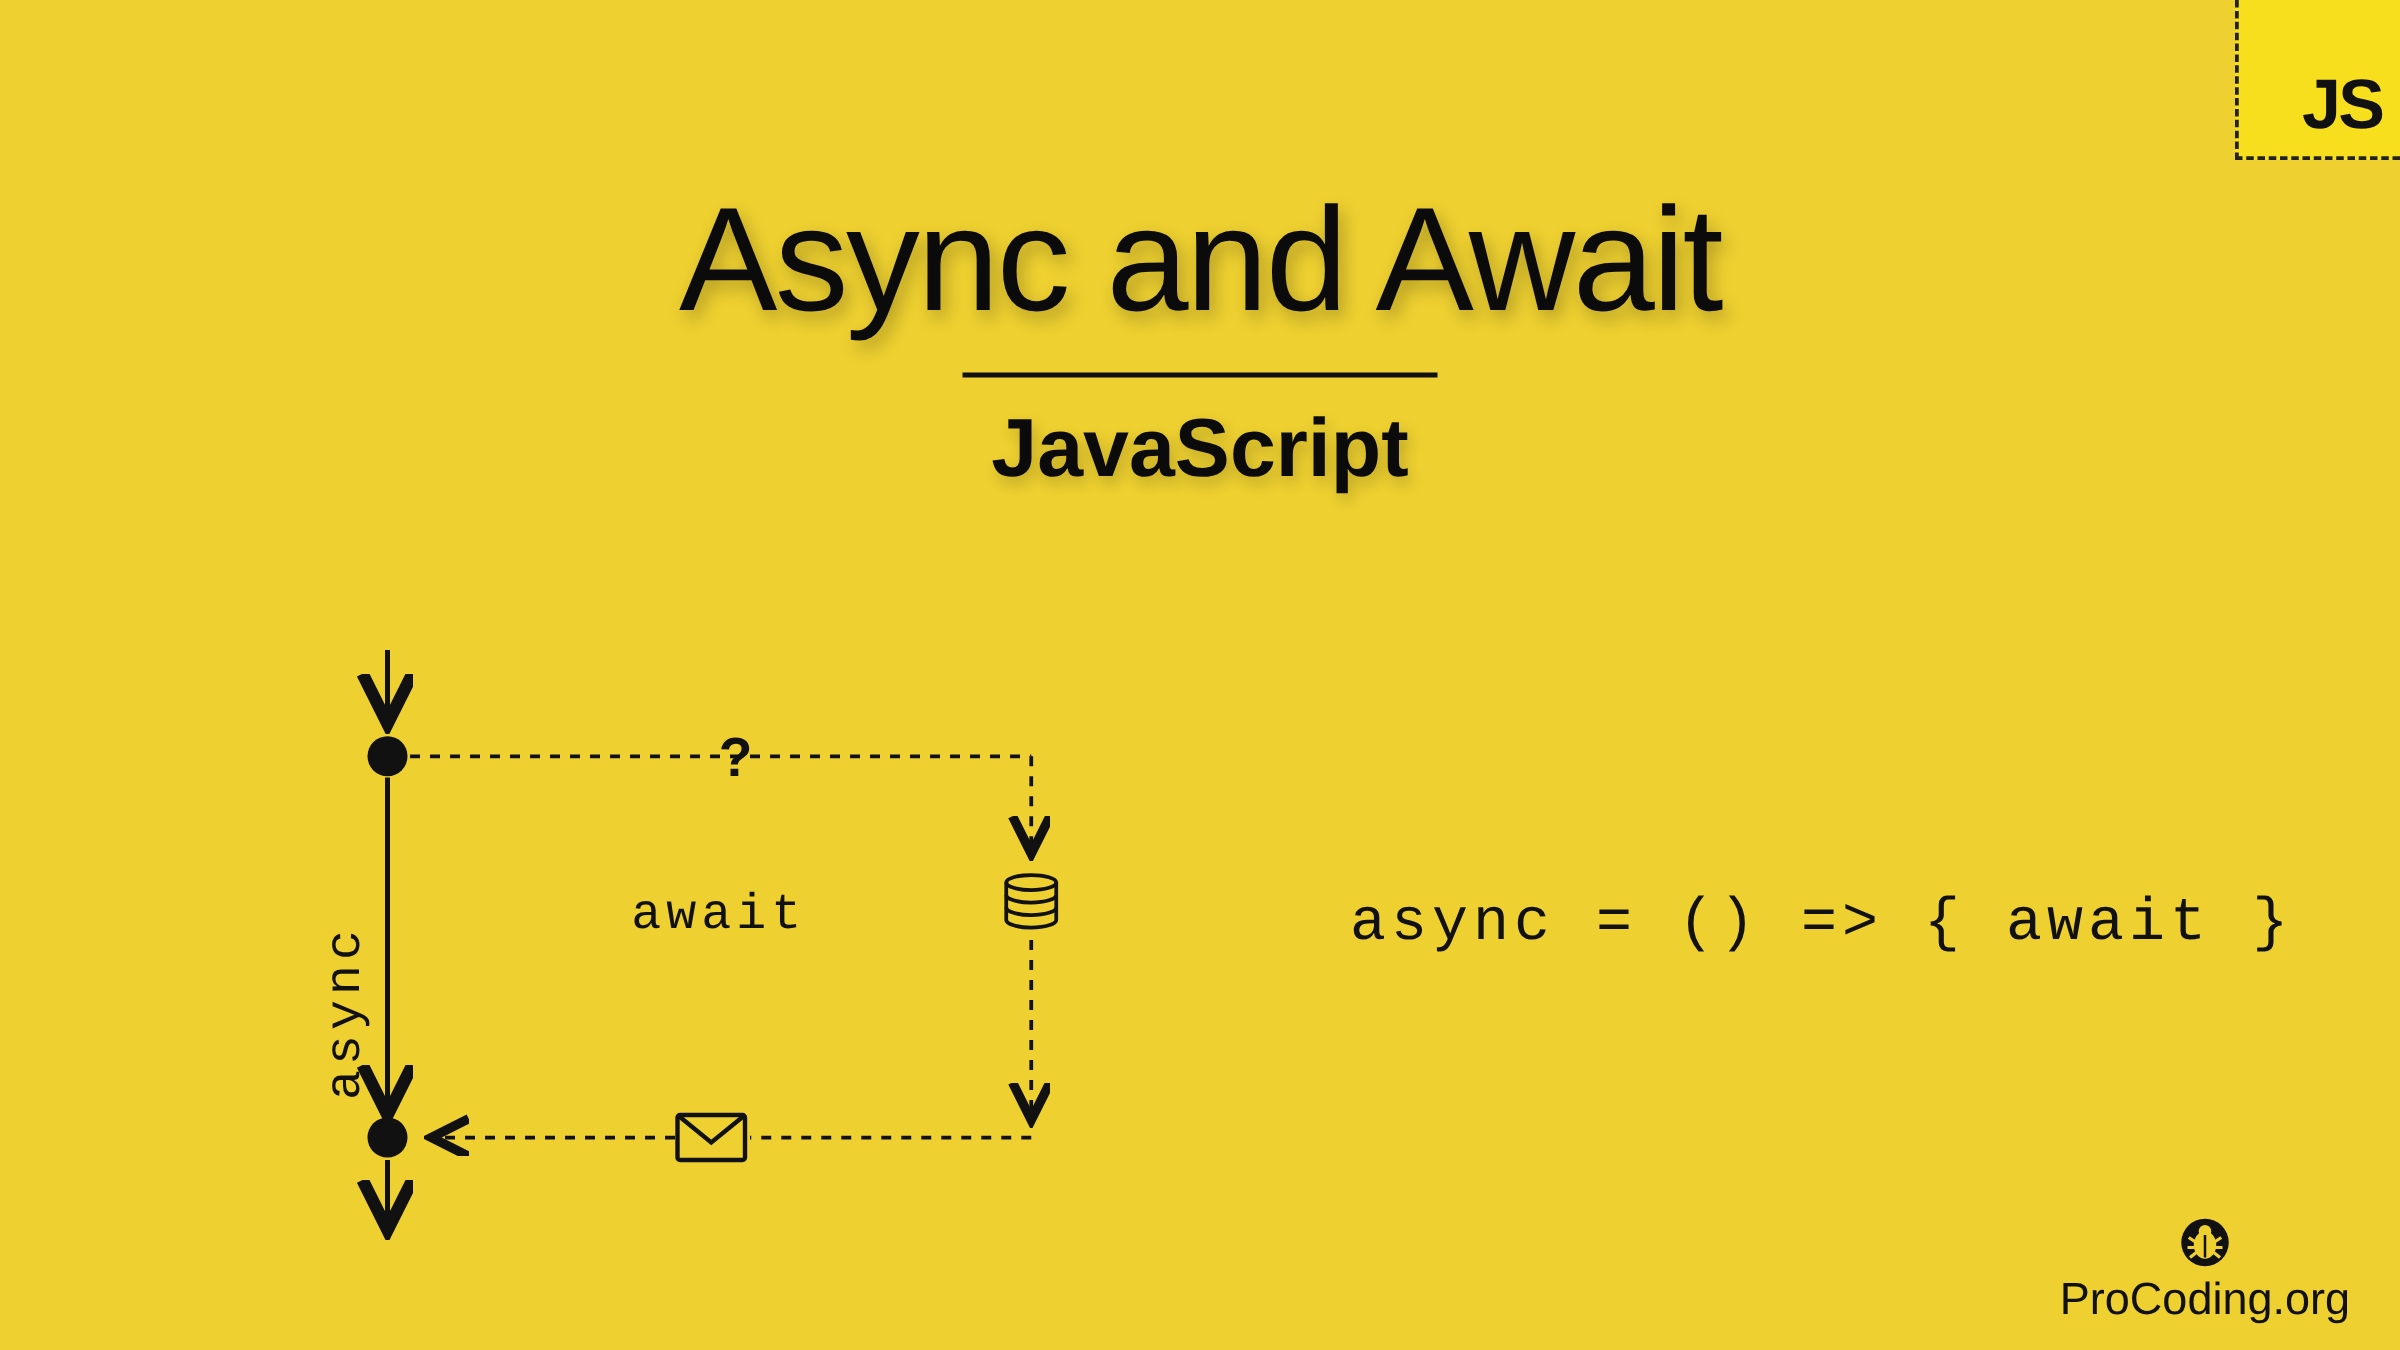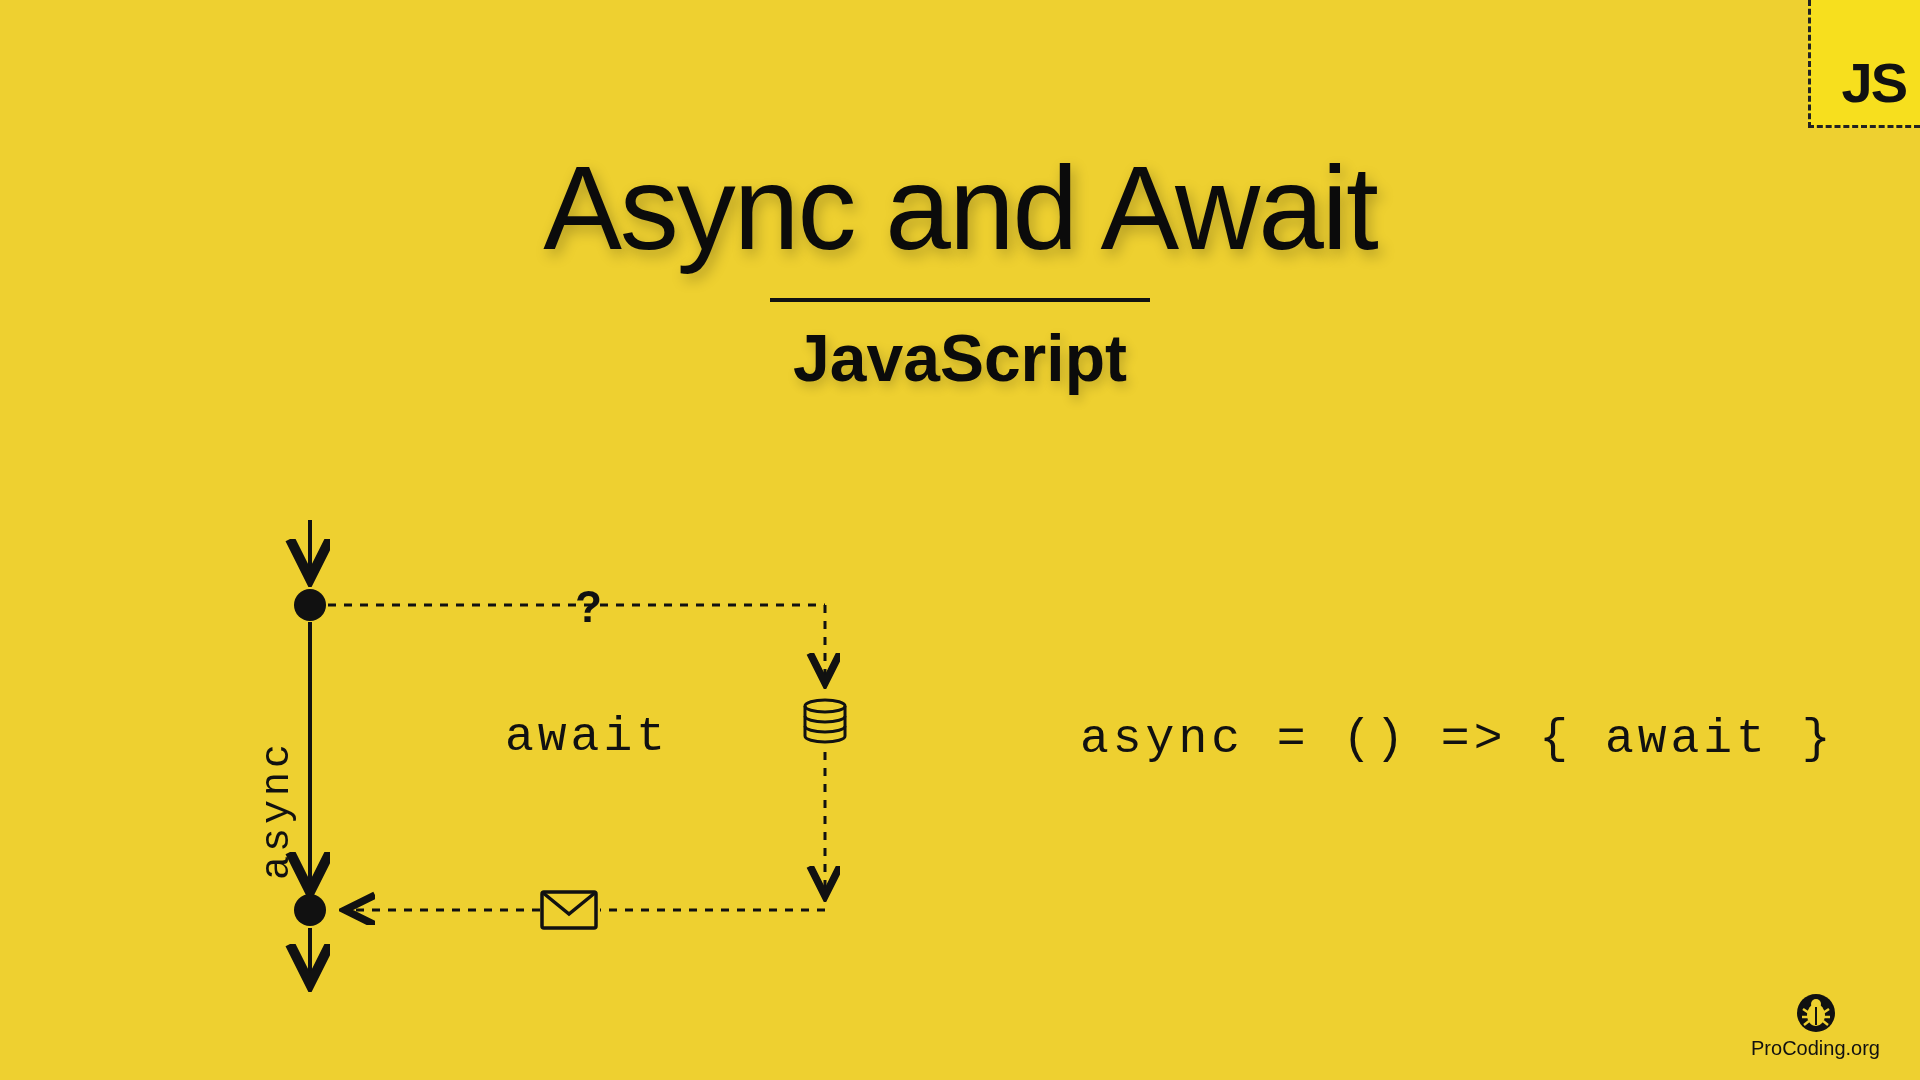--- a/index.html
+++ b/index.html
@@ -8,21 +8,21 @@
     height: 1080px;
     background: #eed030;
     position: relative;
     font-family: Arial, Helvetica, sans-serif;
     overflow: hidden;
   }
   .js-badge {
     position: absolute;
     top: 0;
     right: 0;
-    width: 112px;
+    width: 132px;
     height: 128px;
     background: #f7df1e;
     border: 3px dashed #222;
     border-top: none;
     border-right: none;
     display: flex;
     align-items: flex-end;
     justify-content: flex-end;
     padding: 10px 14px;
     font-weight: 900;
@@ -70,21 +70,21 @@
     color: #111;
     letter-spacing: 4px;
     white-space: nowrap;
     margin-left: 20px;
   }
   .await-label {
     position: absolute;
     top: 710px;
     left: 505px;
     font-family: 'Courier New', Courier, monospace;
-    font-size: 48px;
+    font-size: 40px;
     color: #111;
     letter-spacing: 4px;
   }
   .async-label {
     position: absolute;
     top: 740px;
     left: 255px;
     font-family: 'Courier New', Courier, monospace;
     font-size: 40px;
     color: #111;
@@ -105,21 +105,21 @@
     bottom: 20px;
     right: 40px;
     text-align: center;
   }
   .attribution-icon {
     width: 40px;
     height: 40px;
     margin: 0 auto 4px;
   }
   .attribution-text {
-    font-size: 20px;
+    font-size: 36px;
     color: #111;
   }
   svg.flow {
     position: absolute;
     top: 520px;
     left: 270px;
     overflow: visible;
   }
 </style>
 </head>

